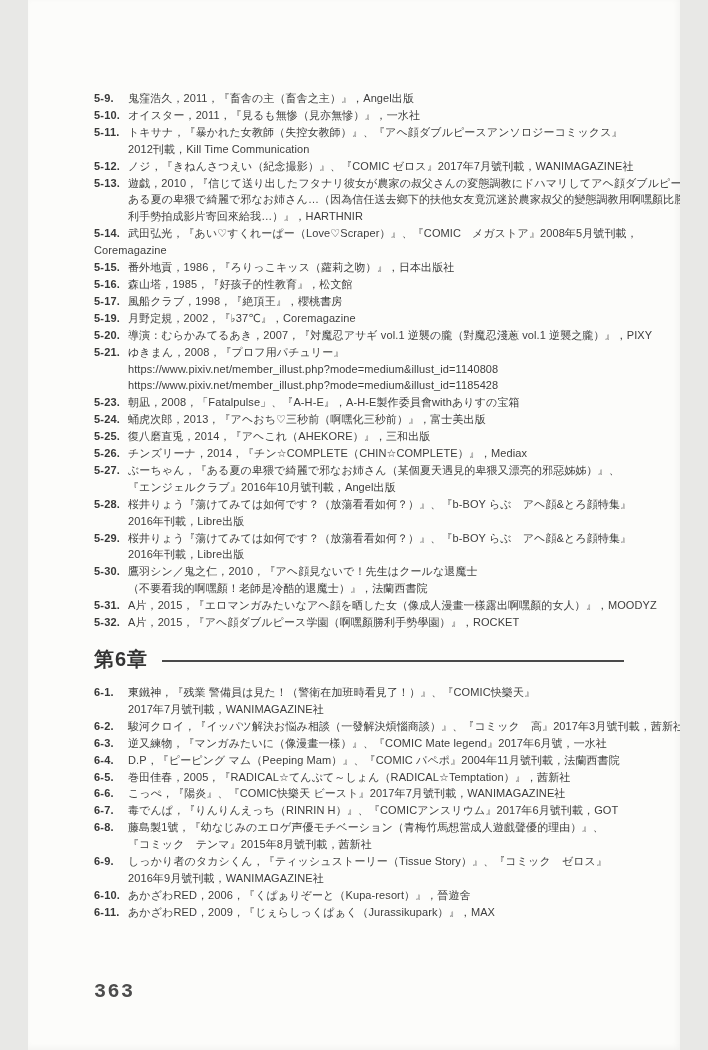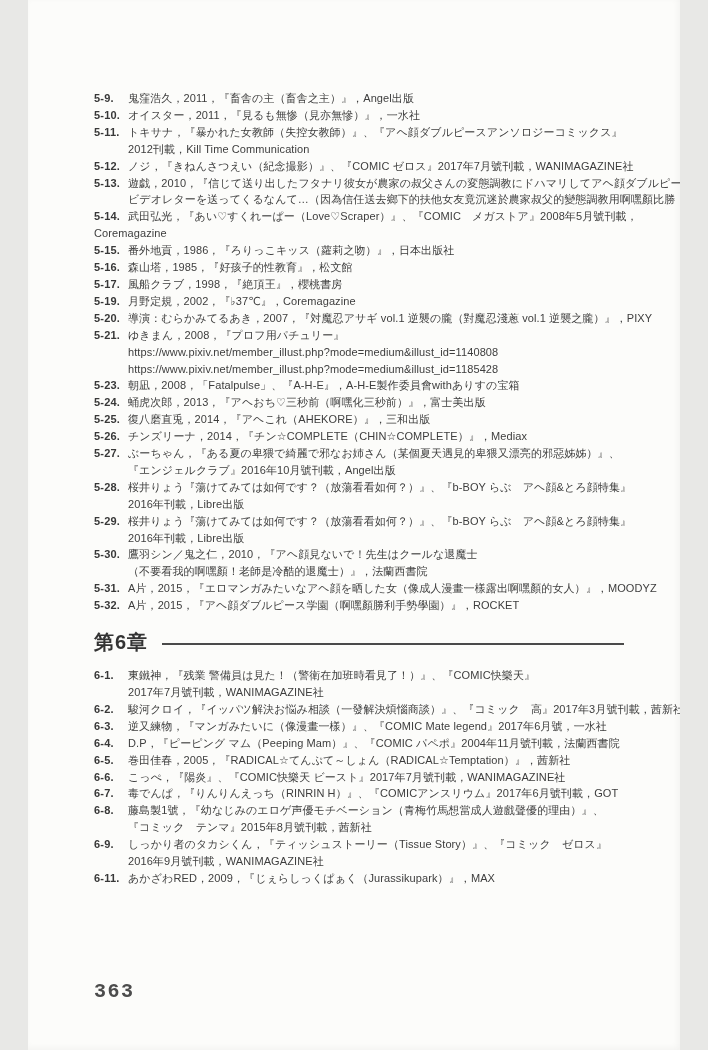--- a/index.html
+++ b/index.html
@@ -93,21 +93,25 @@
         <div class="row">
     <span class="num">5-12.</span>
     <span class="txt">ノジ，『きねんさつえい（紀念撮影）』、『COMIC ゼロス』2017年7月號刊載，WANIMAGAZINE社</span>
   </div>
         <div class="row">
     <span class="num">5-13.</span>
     <span class="txt">遊戯，2010，『信じて送り出したフタナリ彼女が農家の叔父さんの変態調教にドハマリしてアヘ顔ダブルピース</span>
   </div>
         <div class="row">
     <span class="num"></span>
-    <span class="txt">ビデオレターを送ってくるなんて…（因為信任送去鄉下的扶他女友竟沉迷於農家叔父的變態調教用啊嘿顏比勝</span>
+    <span class="txt">ある夏の卑猥で綺麗で邪なお姉さん…（因為信任送去鄉下的扶他女友竟沉迷於農家叔父的變態調教用啊嘿顏比勝</span>
+  </div>
+        <div class="row">
+    <span class="num"></span>
+    <span class="txt">利手勢拍成影片寄回來給我…）』，HARTHNIR</span>
   </div>
         <div class="row">
     <span class="num">5-14.</span>
     <span class="txt">武田弘光，『あい♡すくれーぱー（Love♡Scraper）』、『COMIC　メガストア』2008年5月號刊載，</span>
   </div>
         <div class="row flush">
 
     <span class="txt">Coremagazine</span>
   </div>
         <div class="row">
@@ -248,20 +252,24 @@
   </div>
         <div class="row">
     <span class="num">6-9.</span>
     <span class="txt">しっかり者のタカシくん，『ティッシュストーリー（Tissue Story）』、『コミック　ゼロス』</span>
   </div>
         <div class="row">
     <span class="num"></span>
     <span class="txt">2016年9月號刊載，WANIMAGAZINE社</span>
   </div>
         <div class="row">
+    <span class="num">6-10.</span>
+    <span class="txt">あかざわRED，2006，『くぱぁりぞーと（Kupa-resort）』，晉遊舍</span>
+  </div>
+        <div class="row">
     <span class="num">6-11.</span>
     <span class="txt">あかざわRED，2009，『じぇらしっくぱぁく（Jurassikupark）』，MAX</span>
   </div>
       </div>
 
   </div>
 
   <div class="page-number">363</div>
 </div>
 

